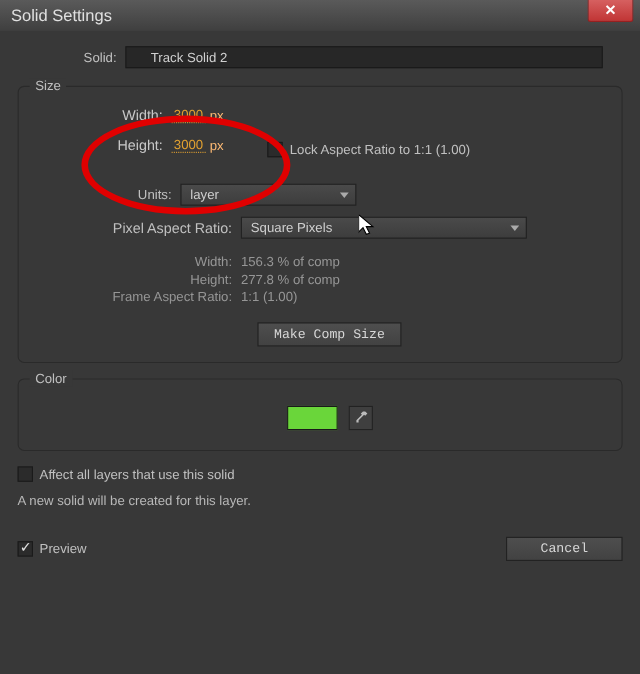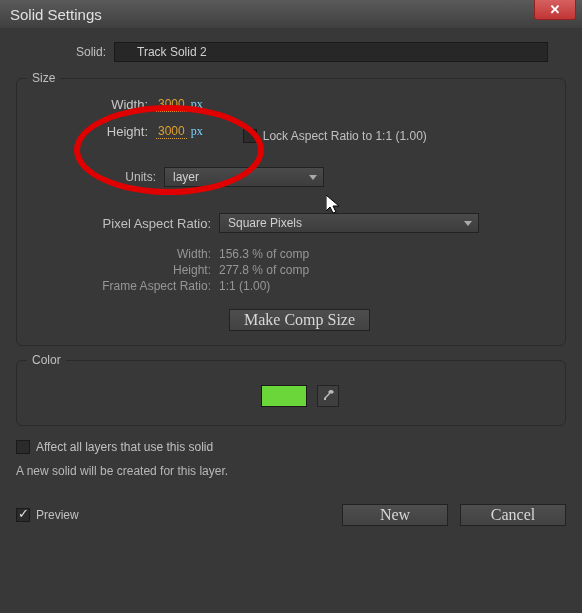--- a/index.html
+++ b/index.html
@@ -49,21 +49,21 @@
       position: absolute; top: -8px; left: 10px;
       background: #383838; padding: 0 5px; color: #c0c0c0;
     }
     .size-top {
       display: flex; align-items: flex-start; gap: 40px;
     }
     .dim-block { margin-left: 20px; }
     .dim-row { display: flex; align-items: center; margin-bottom: 12px; }
     .dim-label { width: 80px; text-align: right; margin-right: 8px; color: #c8c8c8; font-size: 13px; }
     .scrubby { color: #e0a030; border-bottom: 1px dotted #e0a030; cursor: ew-resize; padding: 0 2px; }
-    .unit-suffix { color: #7dd3fc; margin-left: 4px; font-family: Liberation Serif, serif; }
+    .unit-suffix { color: #fdba74; margin-left: 4px; }
     .lock-row { display: flex; align-items: center; margin-top: 32px; }
     .checkbox {
       width: 14px; height: 14px; background: #2b2b2b;
       border: 1px solid #1a1a1a; display: inline-block; margin-right: 6px;
       position: relative;
     }
     .checkbox.checked::after {
       content: "✓"; position: absolute; top: -3px; left: 1px;
       color: #e0e0e0; font-size: 13px;
     }
@@ -72,30 +72,30 @@
     .dropdown {
       background: linear-gradient(#4a4a4a,#3d3d3d); border: 1px solid #222;
       height: 20px; display: flex; align-items: center;
       padding: 0 20px 0 8px; position: relative; color: #d0d0d0;
     }
     .dropdown::after {
       content: ""; position: absolute; right: 6px; top: 7px;
       border-left: 4px solid transparent; border-right: 4px solid transparent;
       border-top: 5px solid #aaa;
     }
-    .par-row { display: flex; align-items: center; margin: 26px 0 14px 0; }
+    .par-row { display: flex; align-items: center; margin: 10px 0 14px 0; }
     .par-label { width: 163px; text-align: right; margin-right: 8px; font-size: 13px; }
     .par-dd { width: 260px; }
     .info-row { display: flex; margin: 2px 0; font-size: 12px; color: #969696; }
     .info-label { width: 163px; text-align: right; margin-right: 8px; }
     .make-comp-row { text-align: center; margin-top: 16px; }
     .btn {
       background: linear-gradient(#4e4e4e,#424242); border: 1px solid #222;
       color: #d8d8d8; height: 22px; padding: 0 14px;
-      font-family: Liberation Serif, serif; font-size: 16px; cursor: pointer;
+      font-family: Liberation Mono, monospace; font-size: 12px; cursor: pointer;
     }
     .color-row { display: flex; align-items: center; justify-content: center; gap: 10px; padding: 6px 0 4px 0; }
     .swatch { width: 46px; height: 22px; border: 1px solid #1a1a1a; background: #6ad63a; }
     .eyedrop {
       width: 22px; height: 22px; background: #3f3f3f; border: 1px solid #222;
       display: flex; align-items: center; justify-content: center; color: #bbb;
     }
     .affect-row { display: flex; align-items: center; margin: 4px 0 10px 0; }
     .note { color: #b8b8b8; margin-bottom: 26px; }
     .bottom-row { display: flex; align-items: center; }
@@ -206,21 +206,20 @@
   </div>
 
   <div class="note">A new solid will be created for this layer.</div>
 
   <div class="bottom-row">
     <div class="preview-group">
       <span class="checkbox checked"></span>
       <span>Preview</span>
     </div>
     <div class="spacer"></div>
-    <button class="btn btn-wide">New</button>
     <button class="btn btn-wide">Cancel</button>
   </div>
 
 </div>
 
 <div class="highlight-oval"></div>
 <div class="cursor-arrow">
   <svg width="18" height="22">
       <path d="M0 0 L0 16 L4 12 L7 18 L10 17 L7 11 L13 11 Z" fill="#fff" stroke="#000" stroke-width="1"></path>
     </svg>

